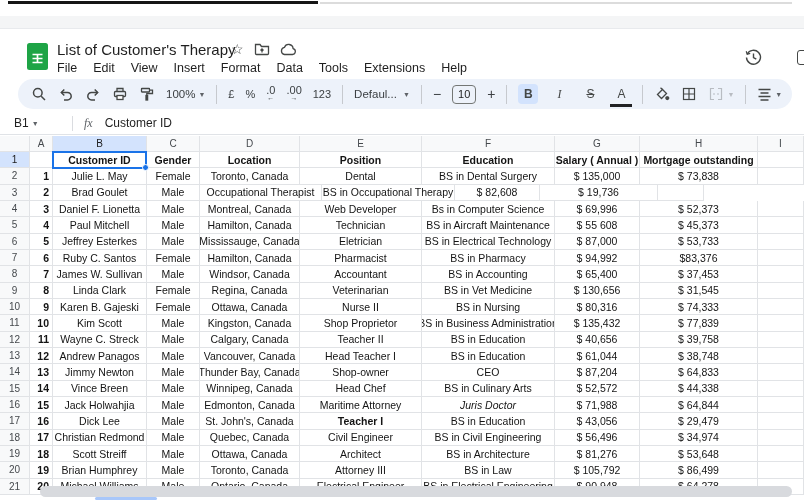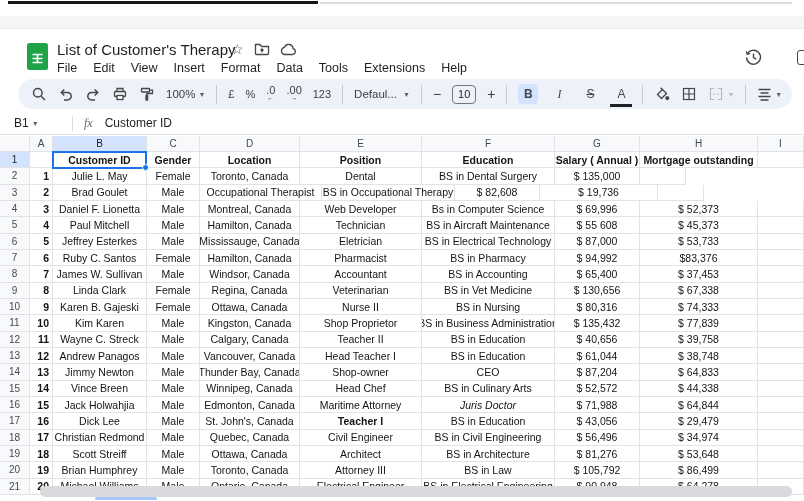--- a/index.html
+++ b/index.html
@@ -271,20 +271,21 @@
     </div>
     <div class="grow" style="height: 16.33px;">
       <div class="gcell hd" style="width: 30px;">2</div>
       <div class="gcell b num" style="width: 23px;">1</div>
       <div class="gcell" style="width: 94px;">Julie L. May</div>
       <div class="gcell" style="width: 53px;">Female</div>
       <div class="gcell" style="width: 100px;">Toronto, Canada</div>
       <div class="gcell" style="width: 122px;">Dental</div>
       <div class="gcell" style="width: 133px;">BS in Dental Surgery</div>
       <div class="gcell" style="width: 85px;">$ 135,000</div>
+      <div class="gcell" style="width: 118px;">$ 73,838</div>
       <div class="gcell" style="width: 46px;"></div>
     </div>
     <div class="grow" style="height: 16.33px;">
       <div class="gcell hd" style="width: 30px;">3</div>
       <div class="gcell b num" style="width: 23px;">2</div>
       <div class="gcell" style="width: 94px;">Brad Goulet</div>
       <div class="gcell" style="width: 53px;">Male</div>
       <div class="gcell" style="width: 122px;">Occupational Therapist</div>
       <div class="gcell" style="width: 133px;">BS in Occupational Therapy</div>
       <div class="gcell" style="width: 85px;">$ 82,608</div>
@@ -353,39 +354,39 @@
     </div>
     <div class="grow" style="height: 16.33px;">
       <div class="gcell hd" style="width: 30px;">9</div>
       <div class="gcell b num" style="width: 23px;">8</div>
       <div class="gcell" style="width: 94px;">Linda Clark</div>
       <div class="gcell" style="width: 53px;">Female</div>
       <div class="gcell" style="width: 100px;">Regina, Canada</div>
       <div class="gcell" style="width: 122px;">Veterinarian</div>
       <div class="gcell" style="width: 133px;">BS in Vet Medicine</div>
       <div class="gcell" style="width: 85px;">$ 130,656</div>
-      <div class="gcell" style="width: 118px;">$ 67,338</div>
+      <div class="gcell" style="width: 118px;">$ 31,545</div>
       <div class="gcell" style="width: 46px;"></div>
     </div>
     <div class="grow" style="height: 16.33px;">
       <div class="gcell hd" style="width: 30px;">10</div>
       <div class="gcell b num" style="width: 23px;">9</div>
       <div class="gcell" style="width: 94px;">Karen B. Gajeski</div>
       <div class="gcell" style="width: 53px;">Female</div>
       <div class="gcell" style="width: 100px;">Ottawa, Canada</div>
       <div class="gcell" style="width: 122px;">Nurse II</div>
       <div class="gcell" style="width: 133px;">BS in Nursing</div>
       <div class="gcell" style="width: 85px;">$ 80,316</div>
       <div class="gcell" style="width: 118px;">$ 74,333</div>
       <div class="gcell" style="width: 46px;"></div>
     </div>
     <div class="grow" style="height: 16.33px;">
       <div class="gcell hd" style="width: 30px;">11</div>
       <div class="gcell b num" style="width: 23px;">10</div>
-      <div class="gcell" style="width: 94px;">Kim Karen</div>
+      <div class="gcell" style="width: 94px;">Kim Scott</div>
       <div class="gcell" style="width: 53px;">Male</div>
       <div class="gcell" style="width: 100px;">Kingston, Canada</div>
       <div class="gcell" style="width: 122px;">Shop Proprietor</div>
       <div class="gcell" style="width: 133px;">BS in Business Administration</div>
       <div class="gcell" style="width: 85px;">$ 135,432</div>
       <div class="gcell" style="width: 118px;">$ 77,839</div>
       <div class="gcell" style="width: 46px;"></div>
     </div>
     <div class="grow" style="height: 16.33px;">
       <div class="gcell hd" style="width: 30px;">12</div>

